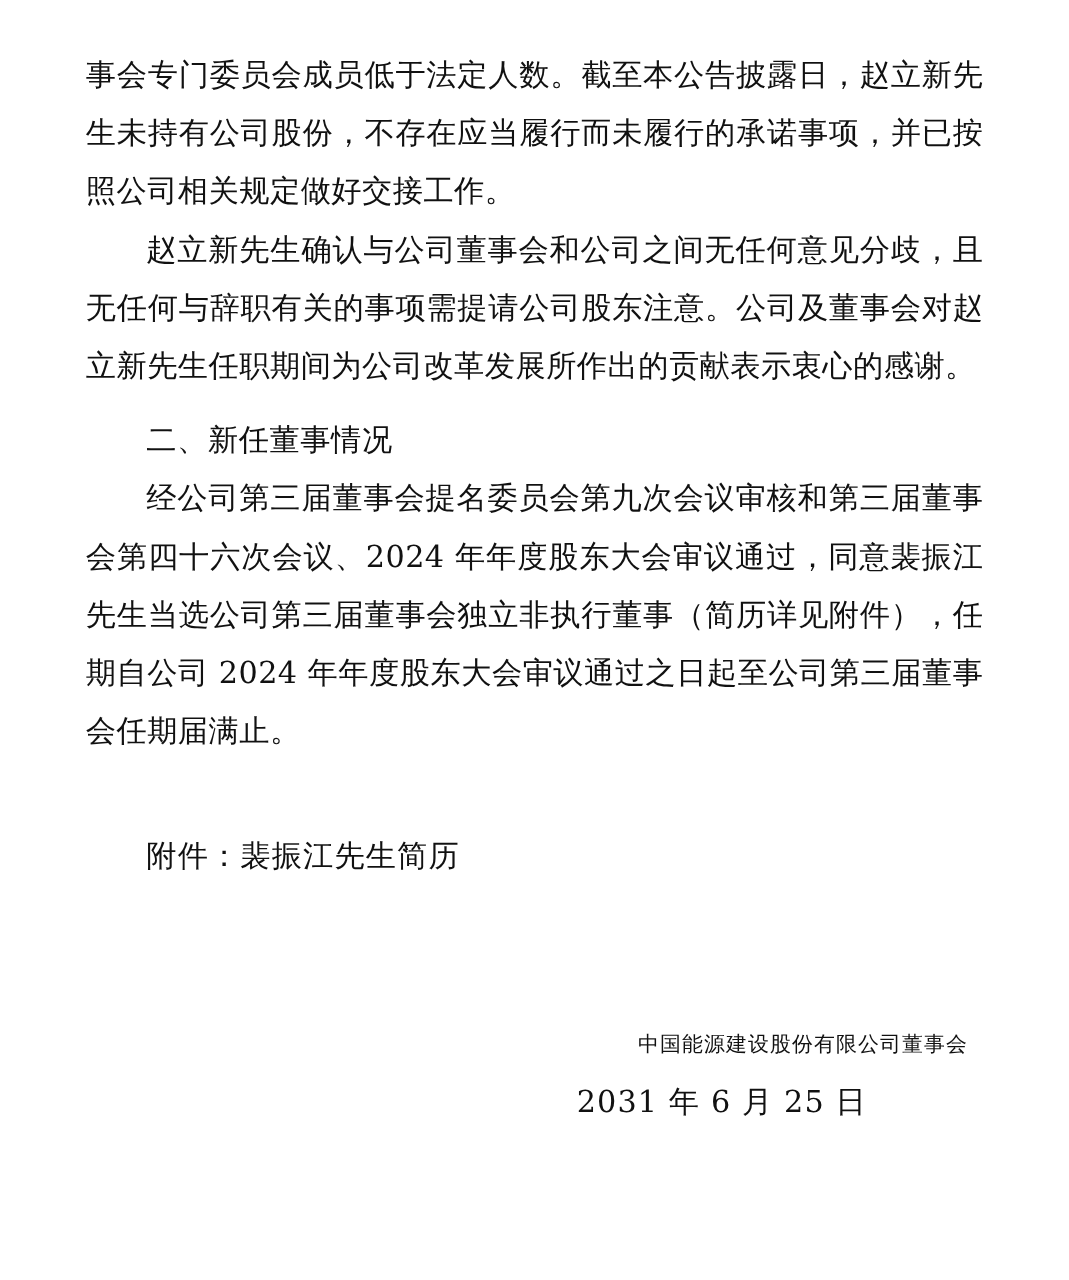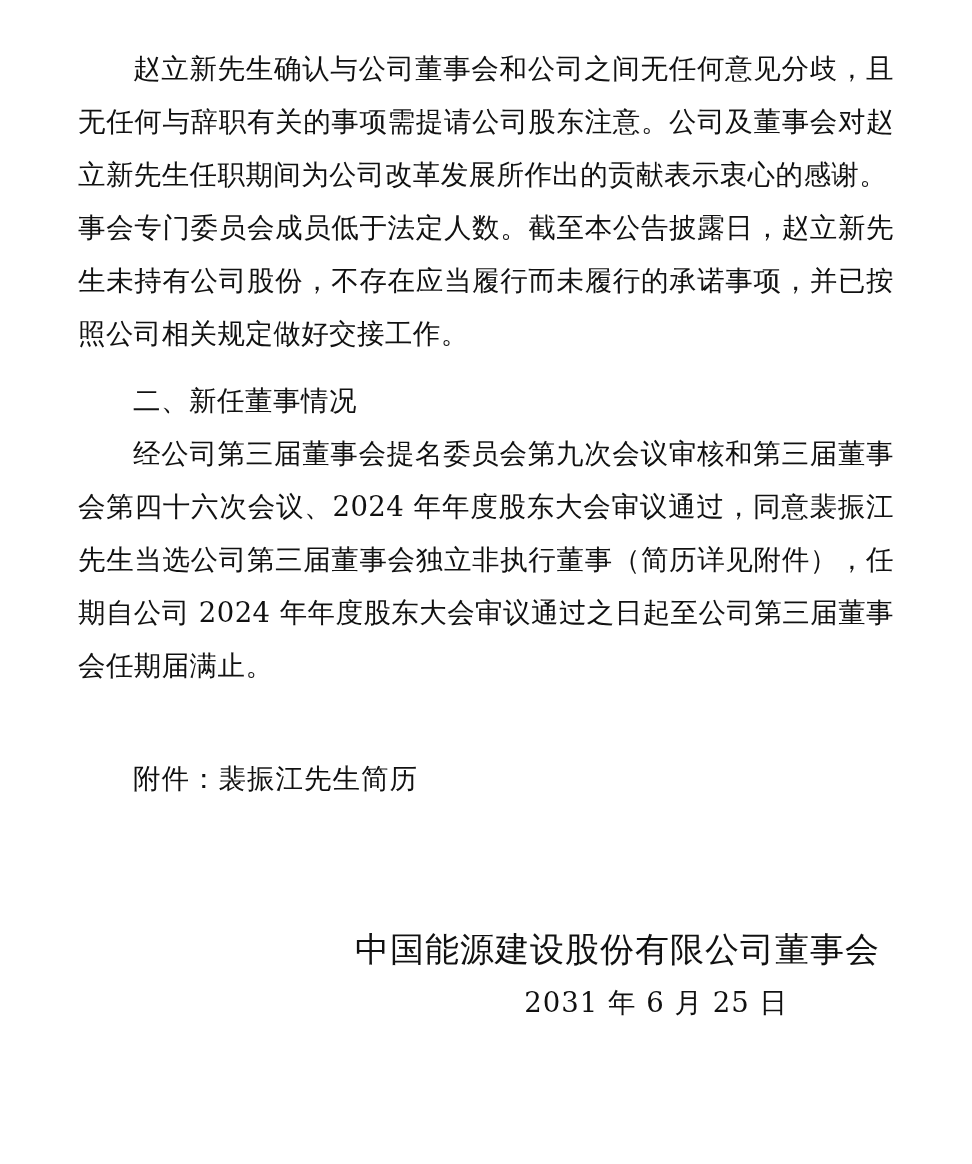--- a/index.html
+++ b/index.html
@@ -49,39 +49,39 @@
     text-indent: 2em;
     margin: 0;
     letter-spacing: 1px;
   }
   .signature-block {
     margin-top: 118px;
     text-align: right;
     padding-right: 14px;
   }
   .sign-line {
-    font-size: 34px;
+    font-size: 19px;
     line-height: 53px;
     letter-spacing: 1px;
   }
   .date-line {
     font-size: 27.5px;
     line-height: 53px;
     letter-spacing: 1px;
     padding-right: 92px;
   }
 </style>
 </head>
 <body>
 
 <div class="page">
 
+  <p class="para">事会专门委员会成员低于法定人数。截至本公告披露日，赵立新先生未持有公司股份，不存在应当履行而未履行的承诺事项，并已按照公司相关规定做好交接工作。</p>
+
   <p class="para indent">赵立新先生确认与公司董事会和公司之间无任何意见分歧，且无任何与辞职有关的事项需提请公司股东注意。公司及董事会对赵立新先生任职期间为公司改革发展所作出的贡献表示衷心的感谢。</p>
-
-  <p class="para">事会专门委员会成员低于法定人数。截至本公告披露日，赵立新先生未持有公司股份，不存在应当履行而未履行的承诺事项，并已按照公司相关规定做好交接工作。</p>
 
   <div class="spacer-sm"></div>
 
   <h2 class="heading">二、新任董事情况</h2>
 
   <p class="para indent">经公司第三届董事会提名委员会第九次会议审核和第三届董事会第四十六次会议、2024 年年度股东大会审议通过，同意裴振江先生当选公司第三届董事会独立非执行董事（简历详见附件），任期自公司 2024 年年度股东大会审议通过之日起至公司第三届董事会任期届满止。</p>
 
 
   <div class="spacer-lg"></div>
 

